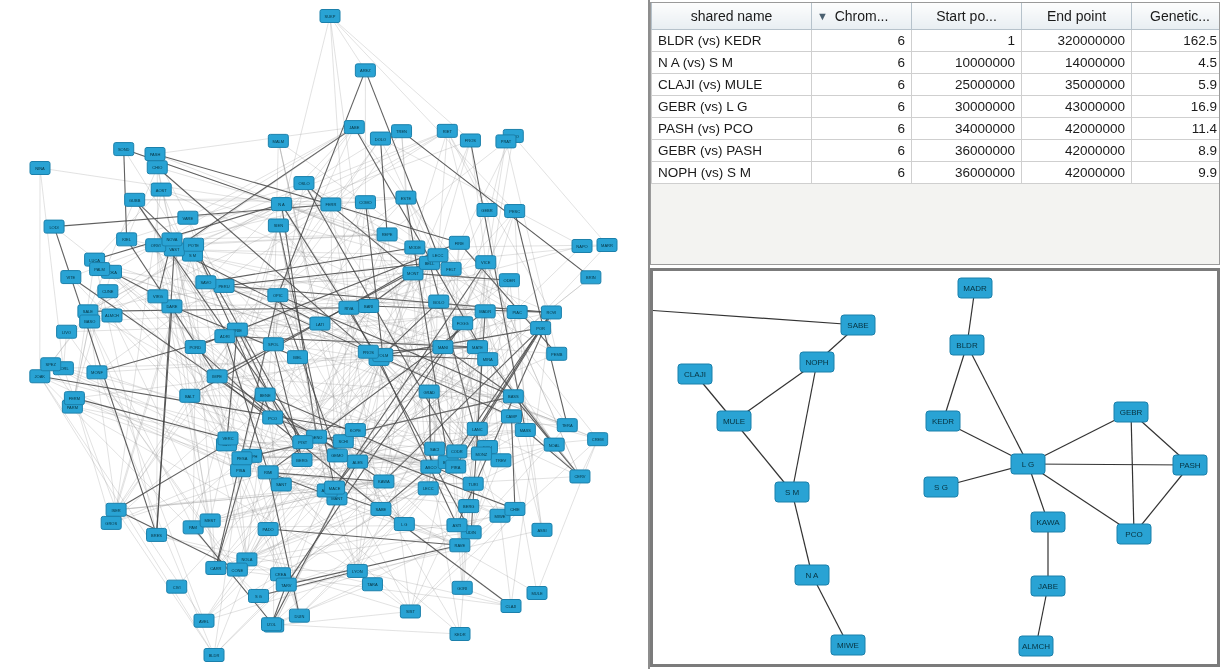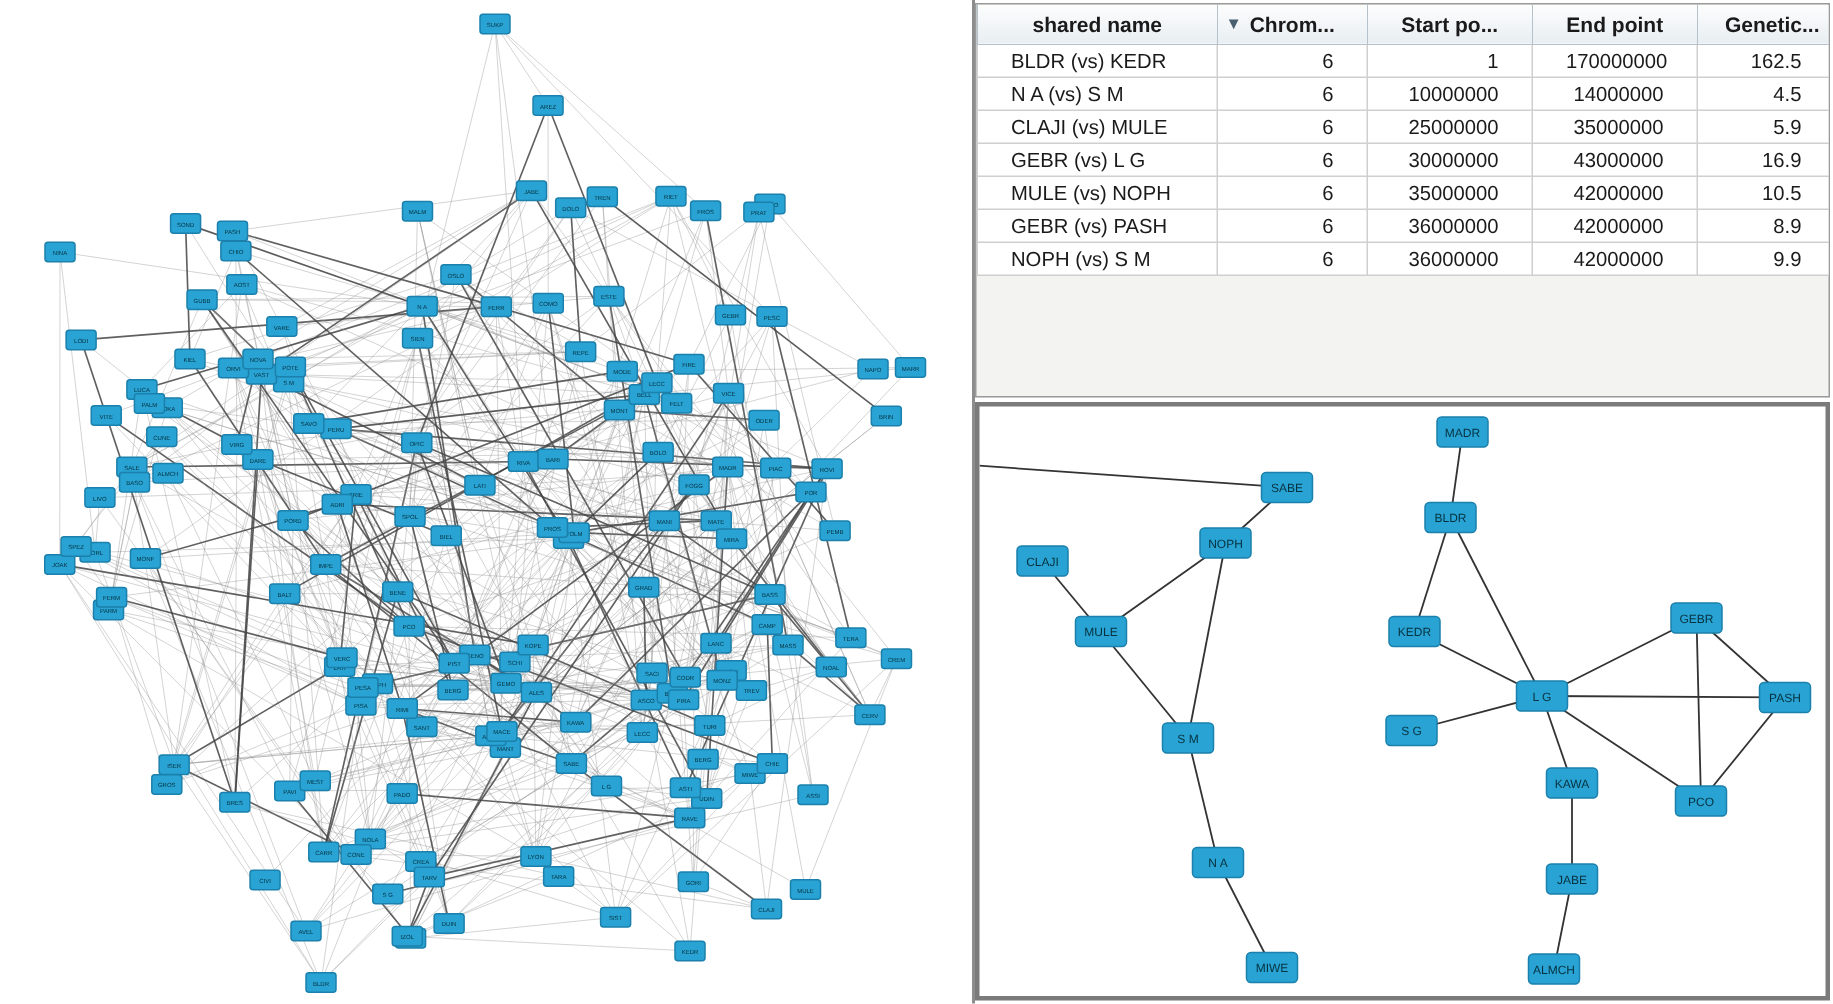--- a/index.html
+++ b/index.html
@@ -33,38 +33,38 @@
     width:100%;
     font-size:13.5px;
     color:#1a1a1a;
     table-layout:fixed;
   }
   table.grid th{
     background:linear-gradient(#fdfdfd,#e8eef2);
     border:1px solid #b6c2cb;
     border-top:none;
     height:26px;
-    font-weight:bold;
+    font-weight:normal;
     font-size:14px;
     padding:0 18px;
     text-align:center;
     white-space:nowrap;
     overflow:hidden;
     position:relative;
   }
   table.grid th.has-filter{ text-align:center; }
   .filter-glyph{
     position:absolute;left:5px;top:50%;transform:translateY(-50%);
     font-size:11px;color:#4a6070;
   }
   table.grid td{
     border:1px solid #cfcfcf;
     border-top:none;
     height:21px;
-    padding:0 22px;
+    padding:0 6px;
     background:#ffffff;
     white-space:nowrap;
     overflow:hidden;
   }
   td.c-name{text-align:left;}
   td.c-num{text-align:right;}
   col.w-name{width:160px;}
   col.w-chrom{width:100px;}
   col.w-start{width:110px;}
   col.w-end{width:110px;}
@@ -1372,21 +1372,21 @@
         <th><span>Start po...</span></th>
         <th><span>End point</span></th>
         <th><span>Genetic...</span></th>
       </tr>
     </thead>
     <tbody id="table-body">
         <tr>
           <td class="c-name">BLDR (vs) KEDR</td>
           <td class="c-num">6</td>
           <td class="c-num">1</td>
-          <td class="c-num">170000000</td>
+          <td class="c-num">320000000</td>
           <td class="c-num">162.5</td>
         </tr>
         <tr>
           <td class="c-name">N A (vs) S M</td>
           <td class="c-num">6</td>
           <td class="c-num">10000000</td>
           <td class="c-num">14000000</td>
           <td class="c-num">4.5</td>
         </tr>
         <tr>
@@ -1397,25 +1397,25 @@
           <td class="c-num">5.9</td>
         </tr>
         <tr>
           <td class="c-name">GEBR (vs) L G</td>
           <td class="c-num">6</td>
           <td class="c-num">30000000</td>
           <td class="c-num">43000000</td>
           <td class="c-num">16.9</td>
         </tr>
         <tr>
-          <td class="c-name">MULE (vs) NOPH</td>
+          <td class="c-name">PASH (vs) PCO</td>
           <td class="c-num">6</td>
-          <td class="c-num">35000000</td>
+          <td class="c-num">34000000</td>
           <td class="c-num">42000000</td>
-          <td class="c-num">10.5</td>
+          <td class="c-num">11.4</td>
         </tr>
         <tr>
           <td class="c-name">GEBR (vs) PASH</td>
           <td class="c-num">6</td>
           <td class="c-num">36000000</td>
           <td class="c-num">42000000</td>
           <td class="c-num">8.9</td>
         </tr>
         <tr>
           <td class="c-name">NOPH (vs) S M</td>

